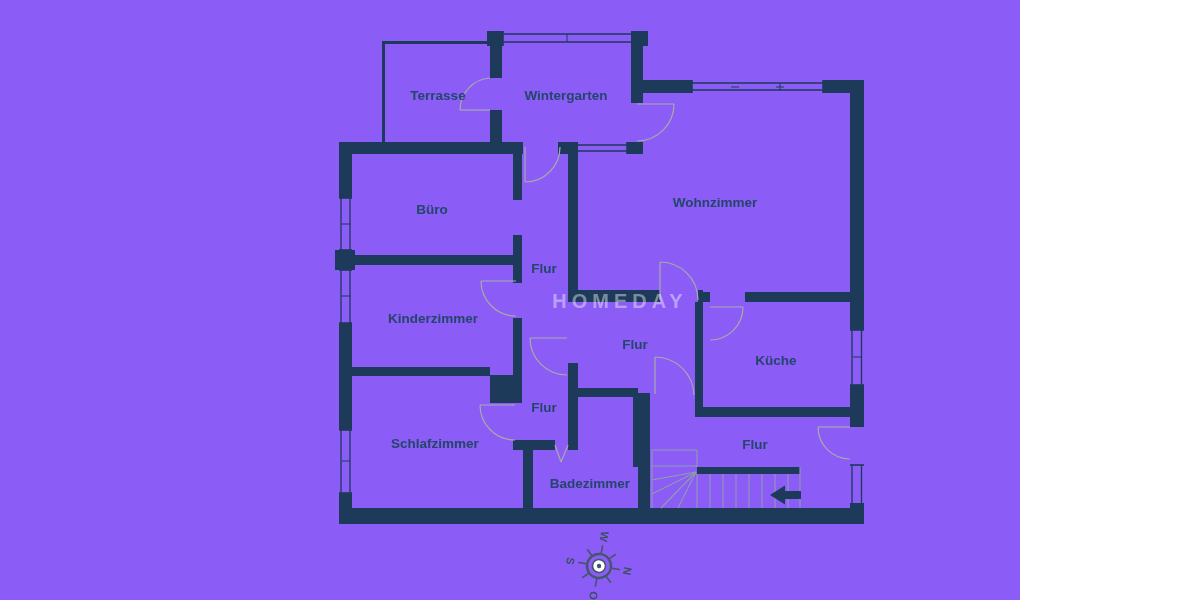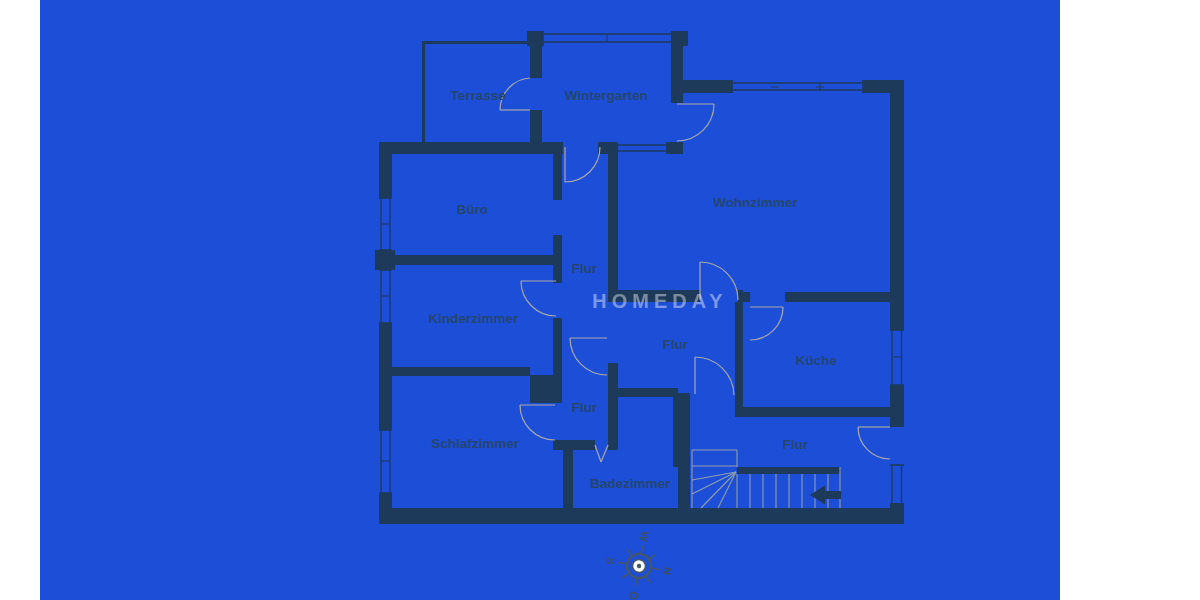--- a/index.html
+++ b/index.html
@@ -1,17 +1,17 @@
 <!DOCTYPE html>
 <html><head>
 <meta charset="utf-8">
 <style>
   html,body{margin:0;padding:0;background:#ffffff;}
-  .canvas{position:relative;width:1020px;height:600px;background:#1d4ed8;overflow:hidden;
-          font-family:"Liberation Sans", sans-serif;margin-left:40px;}
+  .canvas{position:relative;width:1020px;height:600px;background:#8b5cf6;overflow:hidden;
+          font-family:"Liberation Sans", sans-serif;}
   svg{display:block;}
   text.room-label{font-family:"Liberation Sans", sans-serif;font-size:13.5px;font-weight:bold;
                   fill:#24466b;text-anchor:middle;}
   text.compass-letter{font-family:"Liberation Sans", sans-serif;font-size:11px;font-weight:bold;
                       fill:#3d4f63;text-anchor:middle;}
   text.watermark{font-family:"Liberation Sans", sans-serif;font-size:20px;font-weight:bold;
                  fill:rgba(255,255,255,0.42);letter-spacing:5px;text-anchor:middle;}
   .wall{fill:#1d3a5b;}
   .win{stroke:#1d3a5b;stroke-width:1.3;}
   .wincap{stroke:#1d3a5b;stroke-width:1.6;}

